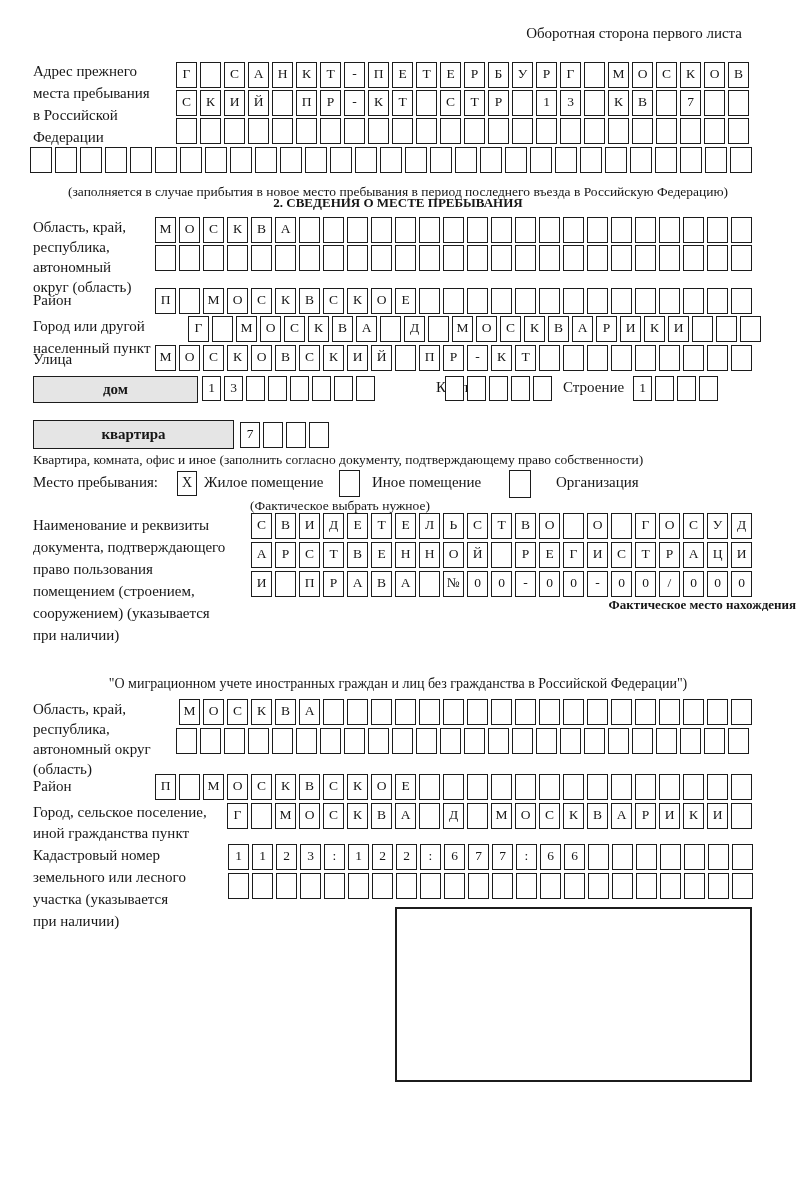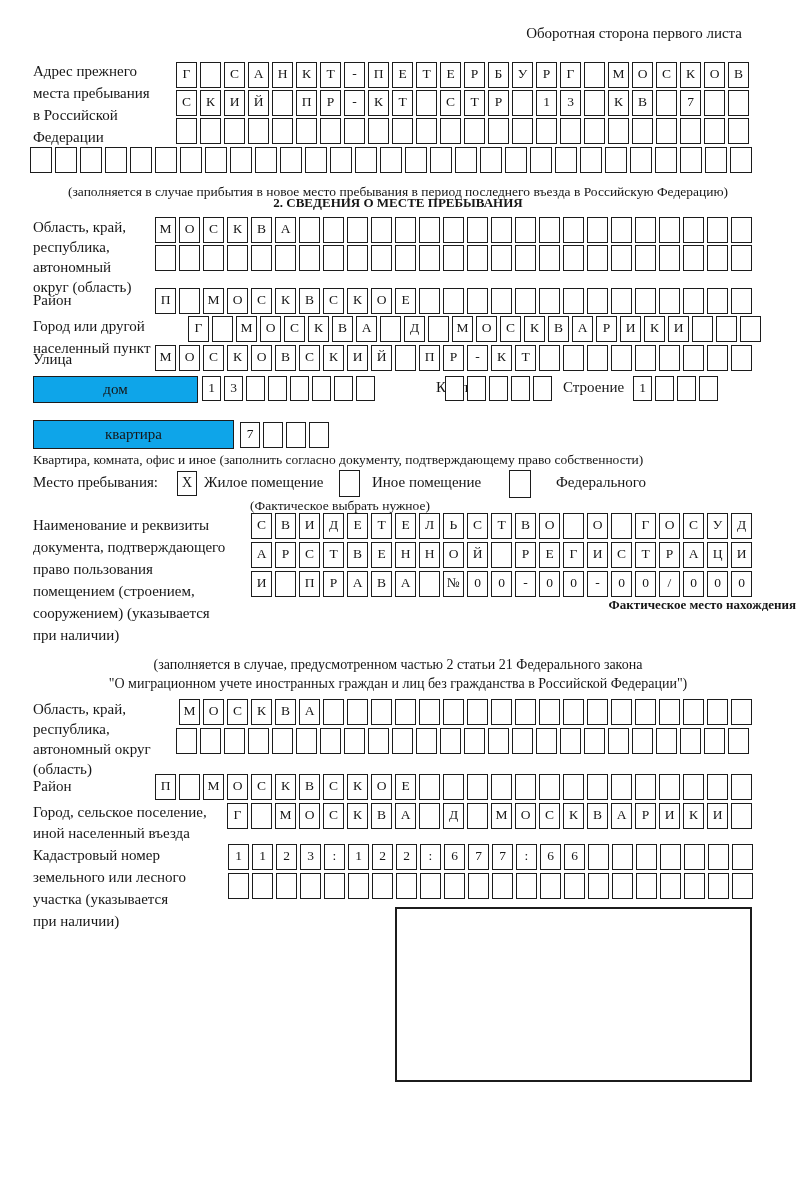--- a/index.html
+++ b/index.html
@@ -10,22 +10,22 @@
   .lh21{line-height:21px;}
   .cap{position:absolute;font-size:13.5px;white-space:pre-line;}
   .center{left:0;width:796px;text-align:center;}
   .title{position:absolute;left:0;width:796px;text-align:center;font-weight:bold;font-size:13px;}
   .boxrow{position:absolute;display:flex;gap:3px;}
   .cell{width:21px;height:26px;border:1.5px solid #1c1c1c;box-sizing:border-box;
         background:#fff;font-size:13.5px;text-align:center;line-height:22px;flex:0 0 auto;}
   .pitch25 .cell{width:22px;}
   .small .cell{width:19px;height:25px;}
   .kv .cell{width:20px;}
-  .bigbox{position:absolute;border:1.5px solid #1c1c1c;box-sizing:border-box;background:#0ea5e9;
-          text-align:right;font-size:15px;display:flex;align-items:center;justify-content:center;}
+  .bigbox{position:absolute;border:1.5px solid #1c1c1c;box-sizing:border-box;background:#e5e5e5;
+          text-align:right;font-size:15px;display:flex;align-items:center;justify-content:center;font-weight:bold;}
   .checkbox{position:absolute;border:1.5px solid #1c1c1c;box-sizing:border-box;background:#fff;
             text-align:center;font-size:14px;line-height:21px;}
   .inline-lbl{position:absolute;font-size:15px;white-space:nowrap;}
   .stamp{position:absolute;border:2px solid #1c1c1c;box-sizing:border-box;background:#fff;}
 </style>
 </head>
 <body>
 
 <div id="page">
 
@@ -329,21 +329,21 @@
       <div class="cell"></div>
     </div>
   <div class="cap" style="left:33px;top:452px;">Квартира, комната, офис и иное (заполнить согласно документу, подтверждающему право собственности)</div>
 
   <div class="inline-lbl" style="left:33px;top:474px;">Место пребывания:</div>
   <div class="checkbox" style="left:177px;top:471px;width:20px;height:25px;">X</div>
   <div class="inline-lbl" style="left:204px;top:474px;">Жилое помещение</div>
   <div class="checkbox" style="left:339px;top:470px;width:21px;height:27px;"></div>
   <div class="inline-lbl" style="left:372px;top:474px;">Иное помещение</div>
   <div class="checkbox" style="left:509px;top:470px;width:22px;height:28px;"></div>
-  <div class="inline-lbl" style="left:556px;top:474px;">Федерального</div>
+  <div class="inline-lbl" style="left:556px;top:474px;">Организация</div>
   <div class="cap" style="left:180px;top:498px;width:320px;text-align:center;">(Фактическое выбрать нужное)</div>
 
   <div class="lbl" style="left:33px;top:514px;">Наименование и реквизиты
 документа, подтверждающего
 право пользования
 помещением (строением,
 сооружением) (указывается
 при наличии)</div>
   <div class="boxrow" style="left:251px;top:513px;">
       <div class="cell">С</div>
@@ -409,21 +409,20 @@
       <div class="cell">-</div>
       <div class="cell">0</div>
       <div class="cell">0</div>
       <div class="cell">/</div>
       <div class="cell">0</div>
       <div class="cell">0</div>
       <div class="cell">0</div>
     </div>
 
   <div class="title" style="top:597px;text-align:right;">Фактическое место нахождения</div>
-  <div class="cap center" style="top:657px;font-size:14px;">(заполняется в случае, предусмотренном частью 2 статьи 21 Федерального закона</div>
   <div class="cap center" style="top:676px;font-size:14px;">"О миграционном учете иностранных граждан и лиц без гражданства в Российской Федерации")</div>
 
   <div class="lbl lh20" style="left:33px;top:699px;">Область, край,
 республика,
 автономный округ
 (область)</div>
   <div class="boxrow" style="left:179px;top:699px;">
       <div class="cell">М</div>
       <div class="cell">О</div>
       <div class="cell">С</div>
@@ -499,21 +498,21 @@
       <div class="cell"></div>
       <div class="cell"></div>
       <div class="cell"></div>
       <div class="cell"></div>
       <div class="cell"></div>
       <div class="cell"></div>
       <div class="cell"></div>
     </div>
 
   <div class="lbl lh21" style="left:33px;top:802px;">Город, сельское поселение,
-иной населенный въезда</div>
+иной гражданства пункт</div>
   <div class="boxrow" style="left:227px;top:803px;">
       <div class="cell">Г</div>
       <div class="cell"></div>
       <div class="cell">М</div>
       <div class="cell">О</div>
       <div class="cell">С</div>
       <div class="cell">К</div>
       <div class="cell">В</div>
       <div class="cell">А</div>
       <div class="cell"></div>

